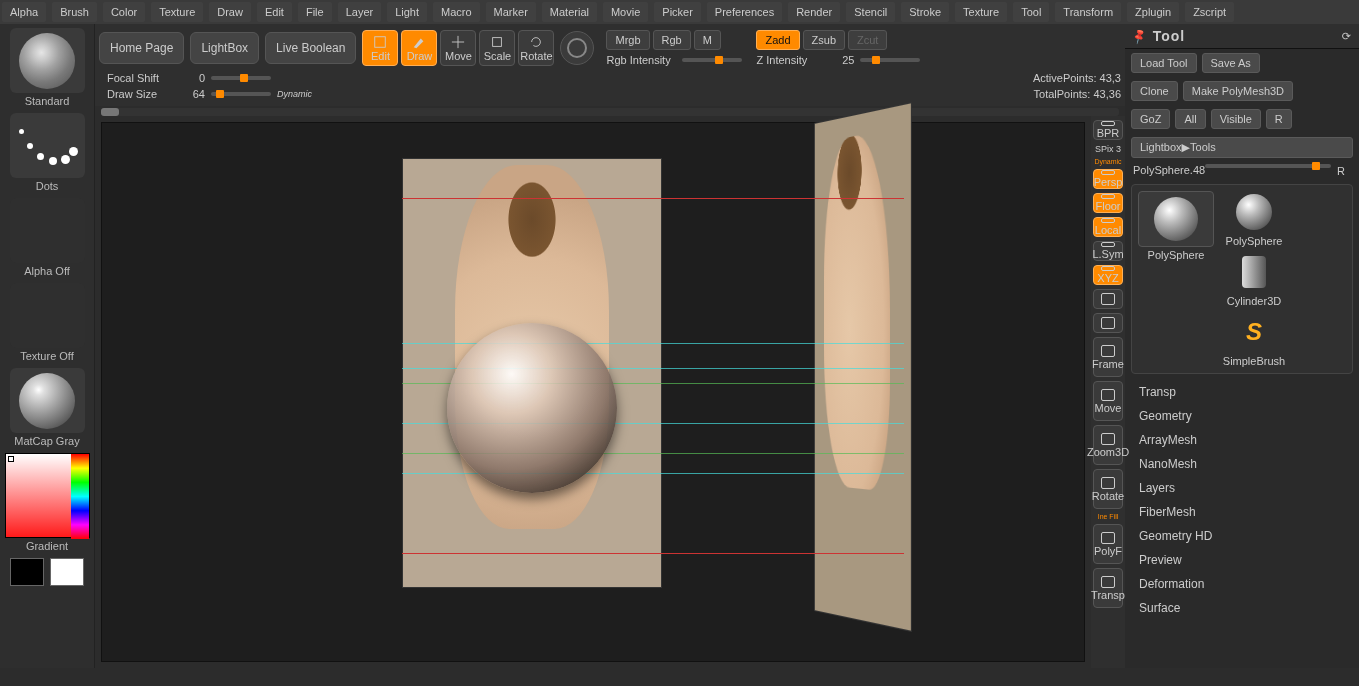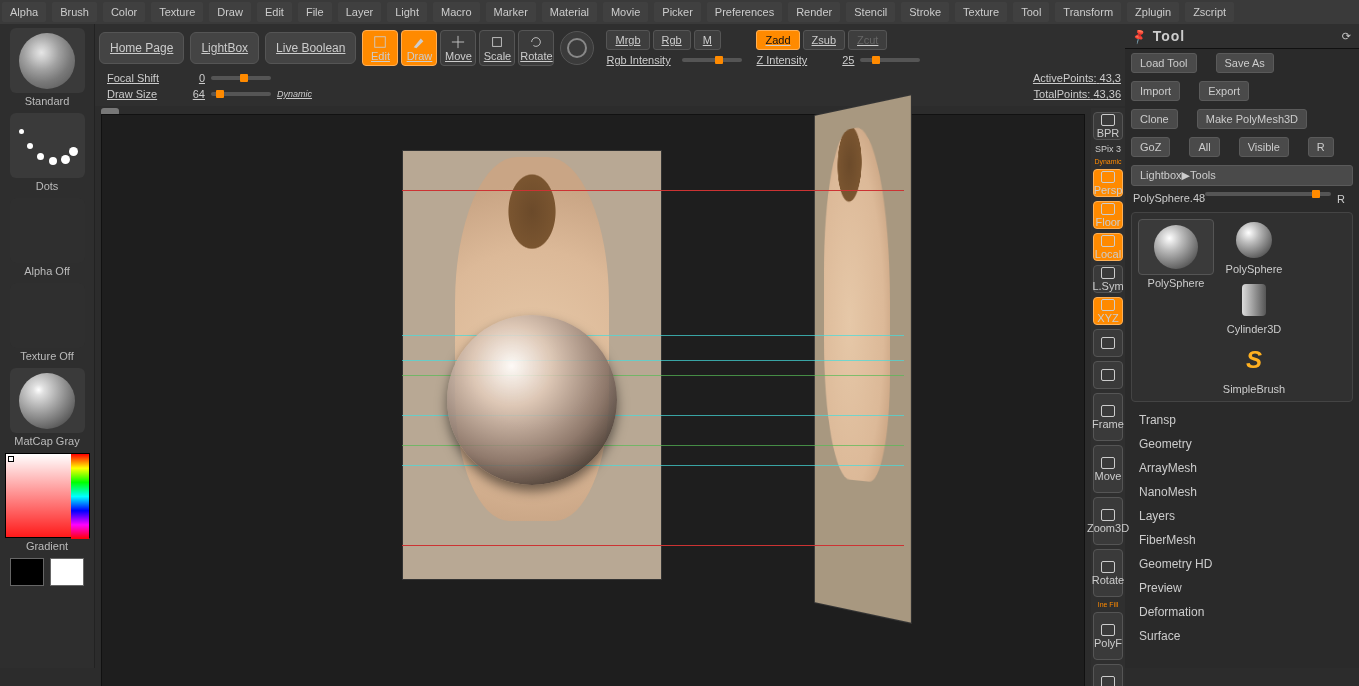--- a/index.html
+++ b/index.html
@@ -21,21 +21,21 @@
 .dots { width:60px; height:50px; position:relative; }
 .dots span { position:absolute; width:8px; height:8px; border-radius:50%; background:#fff; }
 .dark-thumb { background:#2f2f2f; }
 .colorpick { width:85px; height:85px; margin:0 auto; position:relative; background:linear-gradient(to bottom,#fff,#ff1a1a); border:1px solid #000;}
 .hue { position:absolute; right:0; top:0; width:18px; height:85px; background:linear-gradient(to bottom,red,yellow,lime,cyan,blue,magenta,red); }
 .swatches { display:flex; gap:6px; justify-content:center; margin-top:6px; }
 .swatch { width:34px; height:28px; border:1px solid #666; }
 
 
 .center { flex:1; display:flex; flex-direction:column; background:#2c2c2c; }
-.topshelf { display:flex; align-items:center; gap:6px; padding:6px 4px; background:#2f2f2f; flex-wrap:wrap;text-decoration:underline; }
+.topshelf { display:flex; align-items:center; gap:6px; padding:6px 4px; background:#2f2f2f; flex-wrap:wrap; }
 .shelf-pill { background:#444; border:1px solid #555; border-radius:6px; padding:8px 10px; cursor:pointer; font-size:12px; }
 .shelf-iconbtn { width:36px; height:36px; background:#3b3b3b; border:1px solid #555; border-radius:4px; display:flex; flex-direction:column; align-items:center; justify-content:center; gap:1px; cursor:pointer; font-size:8px; }
 .shelf-iconbtn.active { background:#ff8a00; border-color:#ffae55; color:#111; }
 .shelf-iconbtn svg{width:16px;height:14px;}
 .modebtn { background:#3e3e3e; border:1px solid #555; padding:3px 8px; border-radius:3px; cursor:pointer; font-size:11px; }
 .modebtn.active { background:#ff8a00; color:#111; border-color:#ffb055; }
 .slider-row { display:flex; align-items:center; gap:6px; font-size:11px; }
 .slider-row .label{ min-width:70px;}
 .slider-row .val{ width:22px; text-align:right;}
 .mini-slider { width:60px; height:4px; background:#555; position:relative; border-radius:2px;}
@@ -49,29 +49,29 @@
 .ref-front { position:absolute; left:300px; top:35px; width:260px; height:430px; background:#b8a894; border:1px solid #333; }
 .ref-front::before { content:""; position:absolute; top:6px; left:20%; right:20%; height:85%; background: radial-gradient(ellipse 60% 40% at 50% 15%, #6b4a2a 0%, #7a5530 25%, transparent 26%), radial-gradient(circle at 50% 55%, #e6c8a8 0%, #dcb998 50%, #c9a585 80%); border-radius: 40% 40% 35% 35%; }
 .ref-side { position:absolute; right:160px; top:0; width:110px; height:488px; background:#a89880; border:1px solid #333; transform:perspective(800px) rotateY(-35deg); transform-origin:left; }
 .ref-side::before{content:"";position:absolute;top:20px;left:10%;right:20%;height:70%;background:radial-gradient(ellipse 60% 35% at 40% 10%,#6b4a2a 0%,#7a5530 30%,transparent 31%),radial-gradient(ellipse at 40% 55%,#e6c8a8 0%,#dcb998 60%,#c19a78 90%);border-radius:40% 50% 30% 40%;}
 .mesh-sphere { position:absolute; left:345px; top:200px; width:170px; height:170px; border-radius:50%; background:radial-gradient(circle at 38% 30%, rgba(255,255,255,.9) 0%, rgba(220,200,185,.85) 25%, rgba(130,110,100,.85) 60%, rgba(20,15,10,.95) 95%); box-shadow:0 6px 12px rgba(0,0,0,.5); mix-blend-mode:normal;}
 .guide-line{position:absolute;left:300px;right:180px;height:1px;}
 .gl-red{background:#c33;} .gl-cyan{background:#4dd;opacity:.7;} .gl-green{background:#5b5;opacity:.7;}
 
 
 .iconstrip { width:34px; background:#2f2f2f; display:flex; flex-direction:column; gap:4px; padding:4px 2px; align-items:center;}
-.strip-btn { width:30px; height:28px; background:#3a3a3a; border:1px solid #555; border-radius:4px; display:flex; flex-direction:column; align-items:center; justify-content:center; font-size:7px; cursor:pointer; gap:1px;}
+.strip-btn { width:30px; height:20px; background:#3a3a3a; border:1px solid #555; border-radius:4px; display:flex; flex-direction:column; align-items:center; justify-content:center; font-size:7px; cursor:pointer; gap:1px;}
 .strip-btn.active { background:#ff8a00; color:#111; border-color:#ffb055;}
-.strip-btn.tall{height:48px;}
+.strip-btn.tall{height:40px;}
 
 
 .right { width:234px; background:#2a2a2a; display:flex; flex-direction:column; }
 .right-header { display:flex; align-items:center; gap:6px; padding:4px 8px; background:#2f2f2f; border-bottom:1px solid #111;}
 .right-header .title { font-size:14px; font-weight:bold; letter-spacing:1px;}
-.btnrow { display:flex; flex-wrap:wrap; gap:19px; padding:4px 6px; }
+.btnrow { display:flex; flex-wrap:wrap; gap:5px; padding:4px 6px; }
 .btnrow .btn { background:#4a4a4a; border:1px solid #5a5a5a; border-radius:3px; padding:3px 8px; font-size:11px; cursor:pointer; flex:0 0 auto;}
 .btnrow .btn.disabled { color:#777; background:#3a3a3a;}
 .tool-thumbs { display:flex; flex-wrap:wrap; gap:4px; padding:6px; border:1px solid #444; margin:4px 6px; border-radius:4px; background:#303030;}
 .tool-thumb { width:76px; display:flex; flex-direction:column; align-items:center; gap:2px; cursor:pointer;}
 .tool-thumb .mini { width:42px; height:42px; display:flex; align-items:center; justify-content:center;}
 .tool-thumb .mini .sph{ width:36px;height:36px;border-radius:50%;background:radial-gradient(circle at 35% 30%,#fff,#bbb 30%,#555 80%,#222);}
 .tool-thumb .mini .cyl{ width:24px;height:32px;background:linear-gradient(to right,#ddd,#999,#555);border-radius:4px;}
 .tool-thumb .mini .sbr{ font-size:24px; font-weight:bold; color:#ffb020; font-style:italic;}
 .bigthumb { width:76px; height:56px; background:#3a3a3a; border:1px solid #555; border-radius:4px; display:flex; align-items:center; justify-content:center;}
 .accordion { flex:1; overflow:auto; padding:2px 0;}
@@ -329,24 +329,20 @@
   <div class="right">
     <div class="right-header">
       <span style="transform:rotate(-30deg)">📌</span>
       <span class="title">Tool</span>
       <span style="margin-left:auto">⟳</span>
     </div>
     <div class="btnrow" id="br1">
         <div class="btn">Load Tool</div>
         <div class="btn">Save As</div>
       </div>
-    <div class="btnrow" id="br3">
-        <div class="btn">Import</div>
-        <div class="btn">Export</div>
-      </div>
     <div class="btnrow" id="br4">
         <div class="btn">Clone</div>
         <div class="btn">Make PolyMesh3D</div>
       </div>
     <div class="btnrow" id="br5">
         <div class="btn">GoZ</div>
         <div class="btn">All</div>
         <div class="btn">Visible</div>
         <div class="btn">R</div>
       </div>

